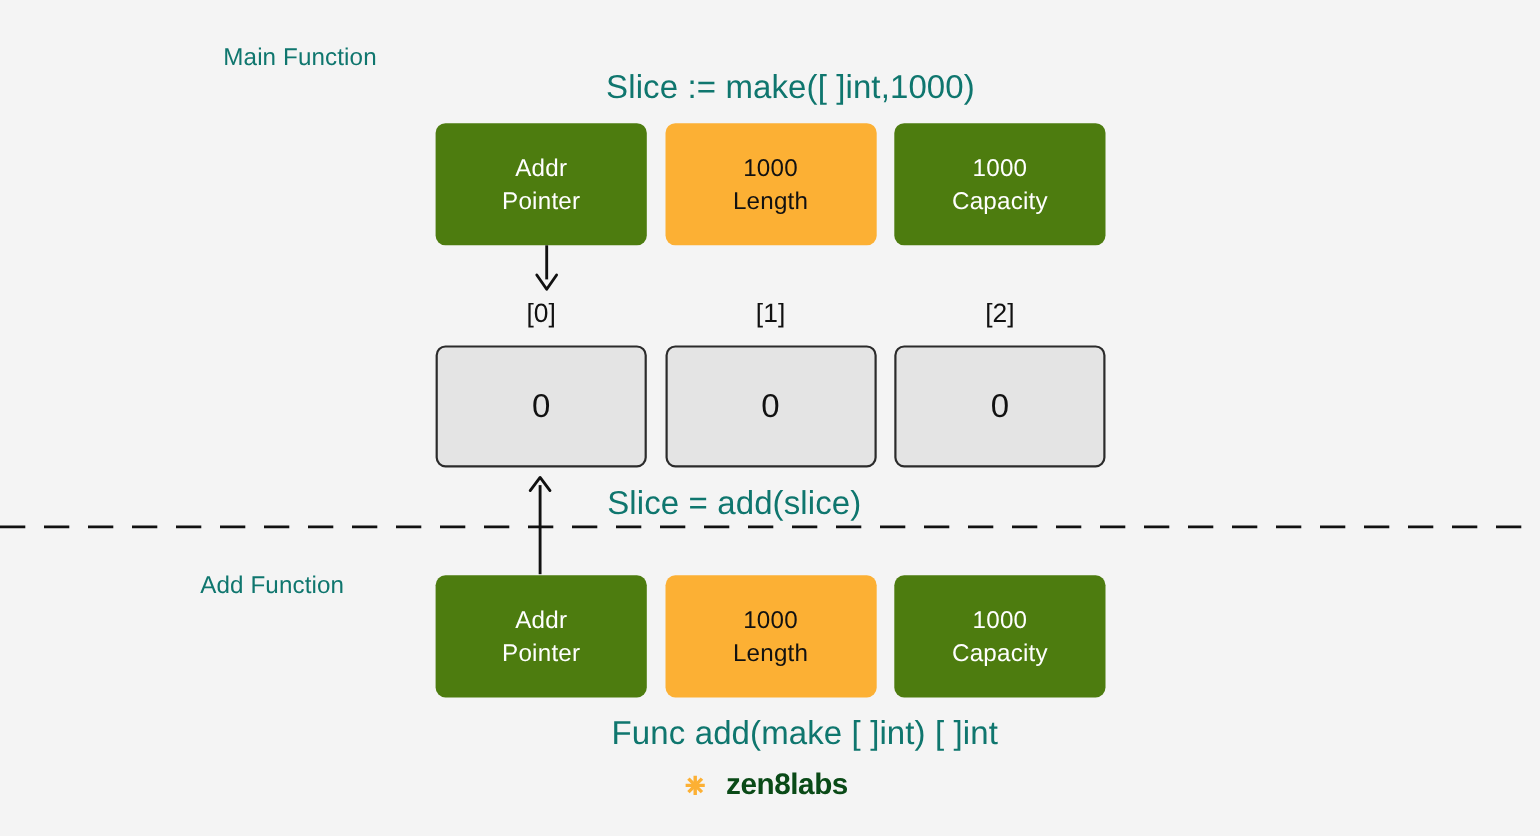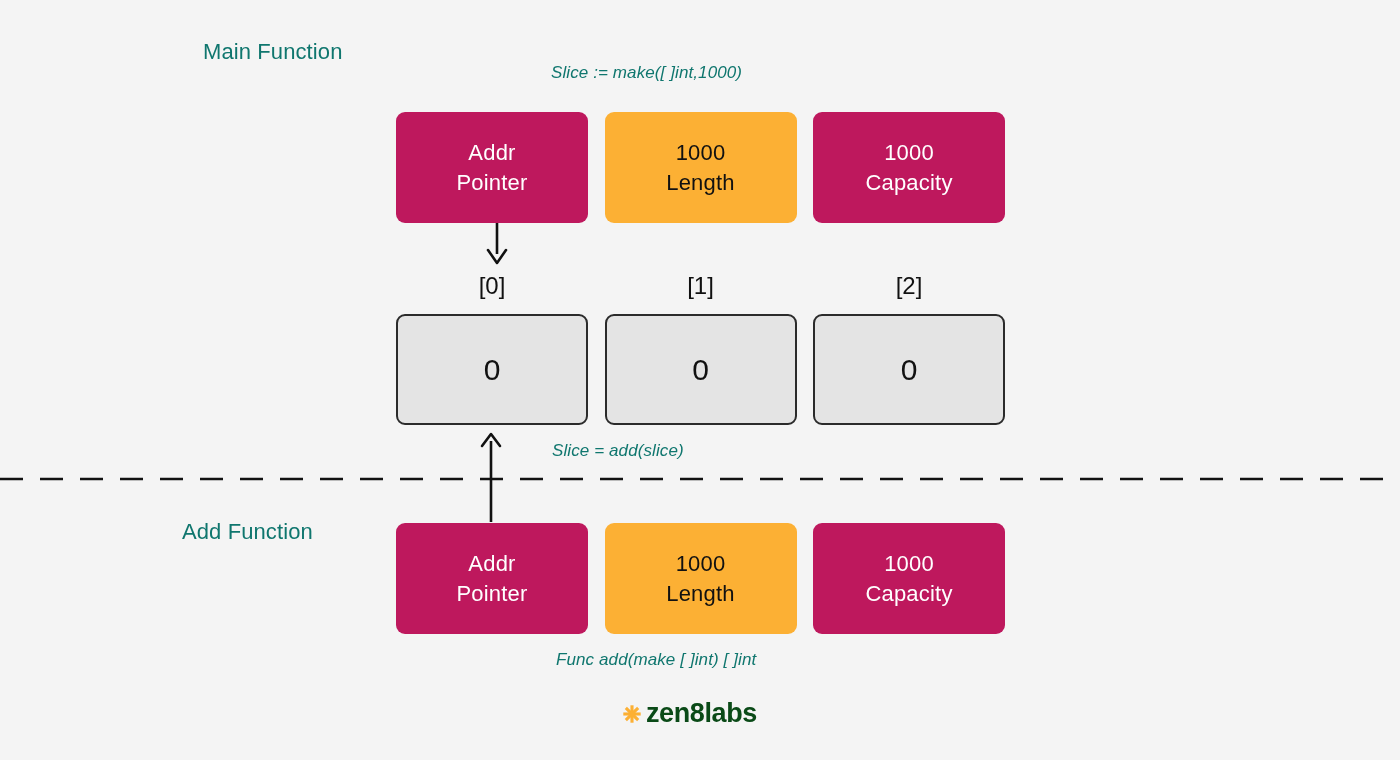--- a/index.html
+++ b/index.html
@@ -27,24 +27,23 @@
     color: #0f766e;
   }
 
   .section-label {
     font-size: 22px;
     font-weight: 400;
     letter-spacing: .1px;
   }
 
   .code-label {
-    font-size: 17px;
+    font-size: 30px;
     font-weight: 400;
     letter-spacing: .1px;
-    font-style: italic;
   }
 
   
   #main-function-label { left: 203px; top: 39px; }
   #make-caption       { left: 551px; top: 63px; }
   #add-function-label { left: 182px; top: 519px; }
   #func-caption       { left: 556px; top: 650px; }
   #assign-caption     { left: 516px; top: 441px; margin-left: 36px; }
 
   
@@ -66,21 +65,21 @@
     display: flex;
     flex-direction: column;
     align-items: center;
     justify-content: center;
     line-height: 1.32;
     font-size: 22px;
     letter-spacing: .2px;
     box-sizing: border-box;
   }
   .struct-box.green {
-    background: #be185d;
+    background: #4d7c0f;
     color: #ffffff;
   }
   .struct-box.orange {
     background: #fcb034;
     color: #111111;
   }
   .struct-box .line1,
   .struct-box .line2 { display: block; }
 
   
@@ -134,21 +133,21 @@
     pointer-events: none;
   }
 
   
   #logo {
     position: absolute;
     left: 621px;
     top: 700px;
     display: flex;
     align-items: center;
-    gap: 3px;
+    gap: 17px;
   }
   #logo .mark {
     display: block;
     width: 22px;
     height: 22px;
     margin-top: 1px;
   }
   #logo .wordmark {
     font-size: 27px;
     font-weight: bold;

